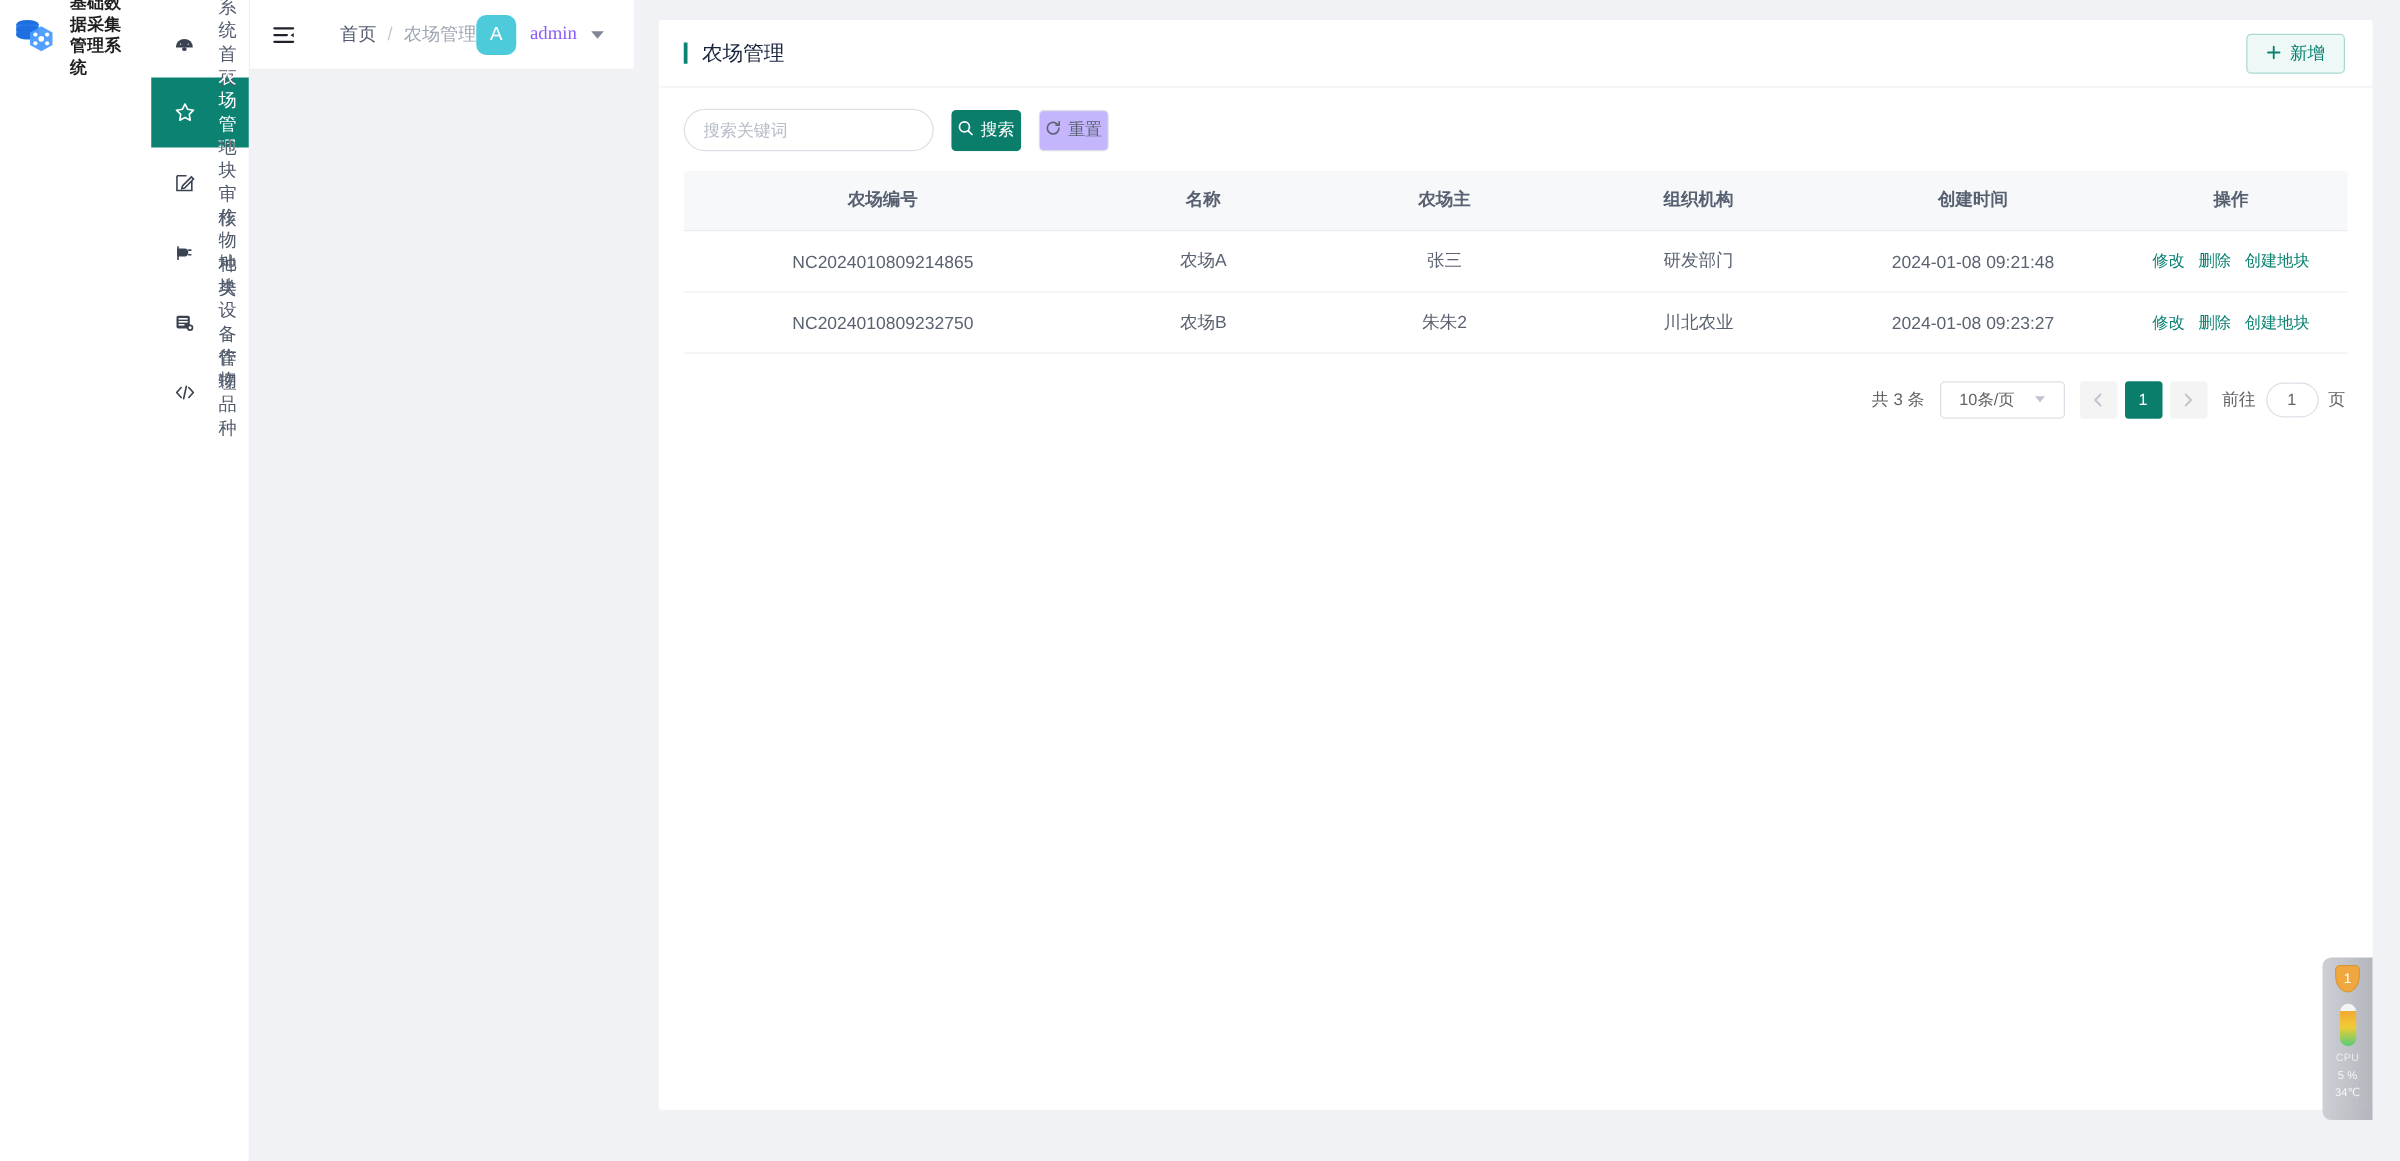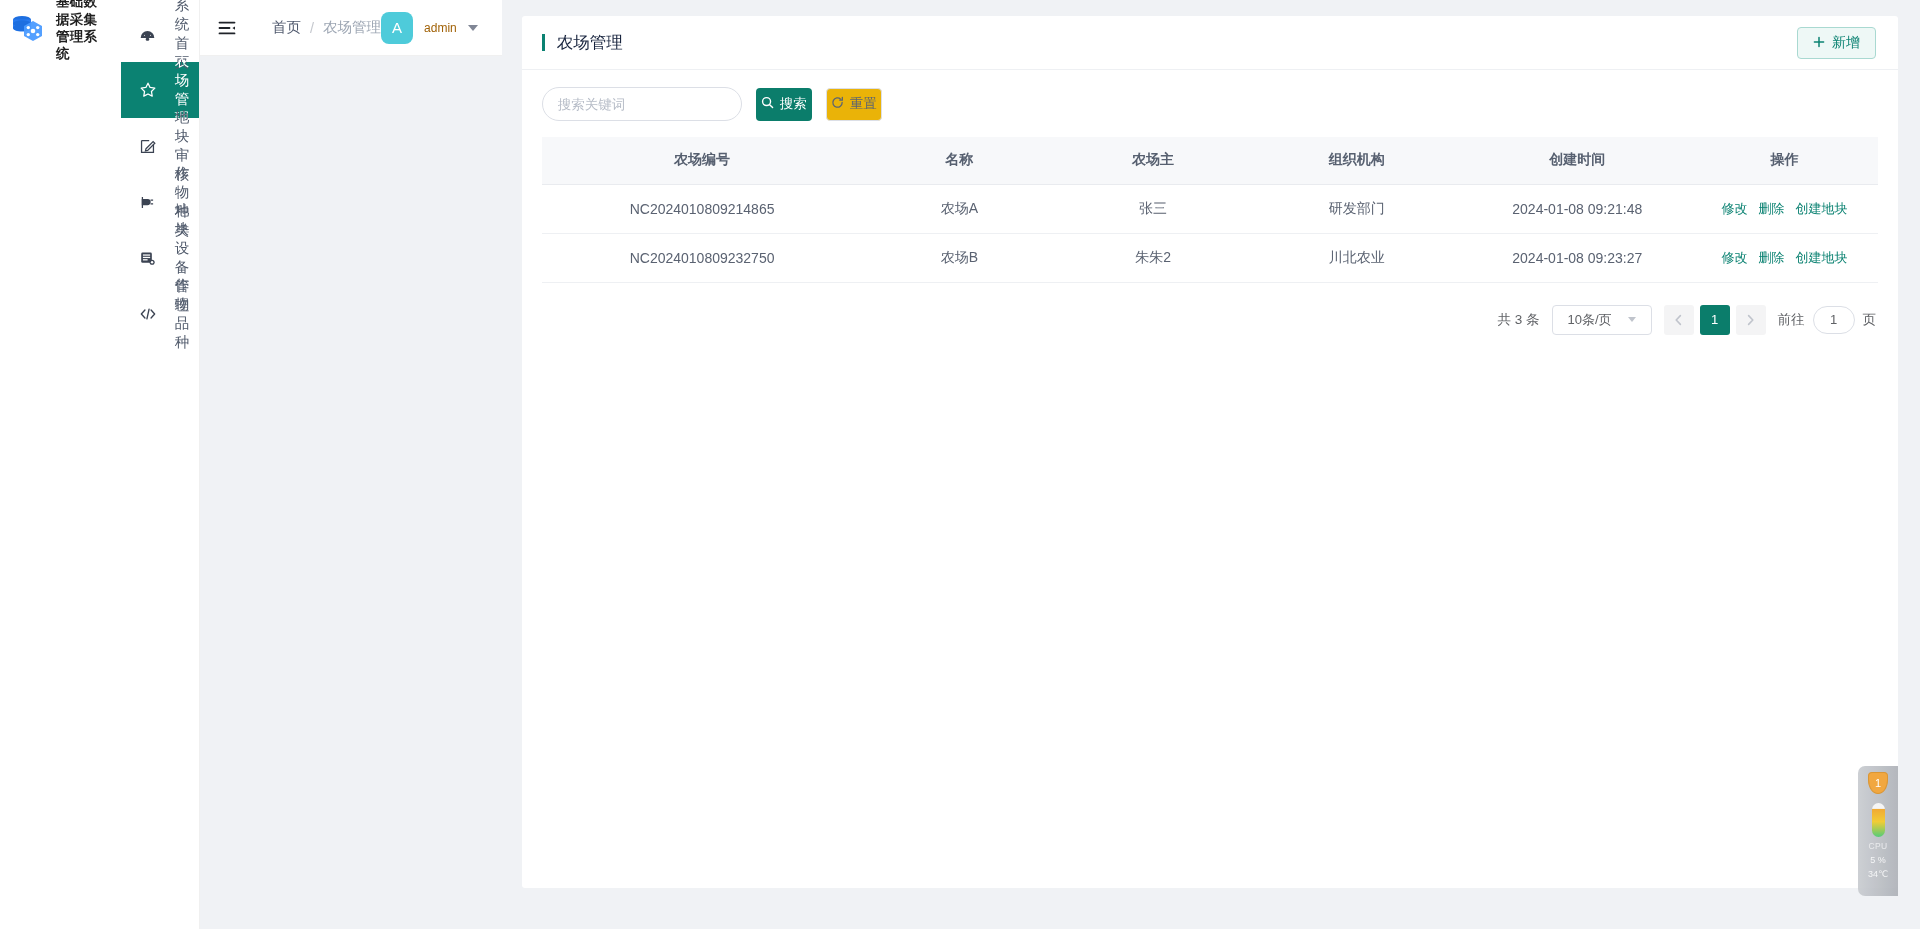--- a/index.html
+++ b/index.html
@@ -64,21 +64,21 @@
   .bc-home { color: #515a6e; cursor: pointer; }
   .bc-sep { color: #c5c8ce; }
   .bc-cur { color: #9ea7b4; }
   .topbar-right {
     margin-left: auto; display: flex; align-items: center; gap: 11px; cursor: pointer;
   }
   .avatar {
     width: 32px; height: 32px; border-radius: 8px; background: #4ecbda;
     color: #fff; font-size: 15px; display: flex; align-items: center; justify-content: center;
   }
-  .username { color: #a16207; font-size: 12px; }
+  .username { color: #8b5cf6; font-size: 15px; font-family: Liberation Serif, serif; }
   .caret { width: 0; height: 0; border-left: 5px solid transparent; border-right: 5px solid transparent;
            border-top: 6px solid #808695; }
 
   
   .content { flex: 1; padding: 16px 22px 16px 20px; overflow: hidden; }
   .card {
     background: #fff; border-radius: 3px; height: 872px;
     padding: 0 0 0 0; position: relative;
   }
   .card-head {
@@ -104,21 +104,21 @@
     padding: 0 15px; font-size: 13.5px; color: #8b5cf6; outline: none;
     font-family: "Liberation Sans", sans-serif;
   }
   .search-input::placeholder { color: #b6bcc7; }
   .btn {
     height: 33px; display: inline-flex; align-items: center; gap: 6px;
     padding: 0 4px; border-radius: 4px; font-size: 13.5px; cursor: pointer;
     border: 1px solid transparent;
   }
   .btn-primary { background: #0b7d6b; color: #fff; }
-  .btn-default { background: #eab308; color: #5b6472; border-color: #dcdfe6; }
+  .btn-default { background: #c4b5fd; color: #5b6472; border-color: #dcdfe6; }
 
   
   table { width: 100%; border-collapse: collapse; table-layout: fixed; }
   thead th {
     background: #f7f8fa; height: 47px; font-size: 14px; color: #576070;
     font-weight: bold; border-bottom: 1px solid #e9ebef;
   }
   tbody td {
     height: 49px; font-size: 14px; color: #5a6271; text-align: center;
     border-bottom: 1px solid #eef0f3;

